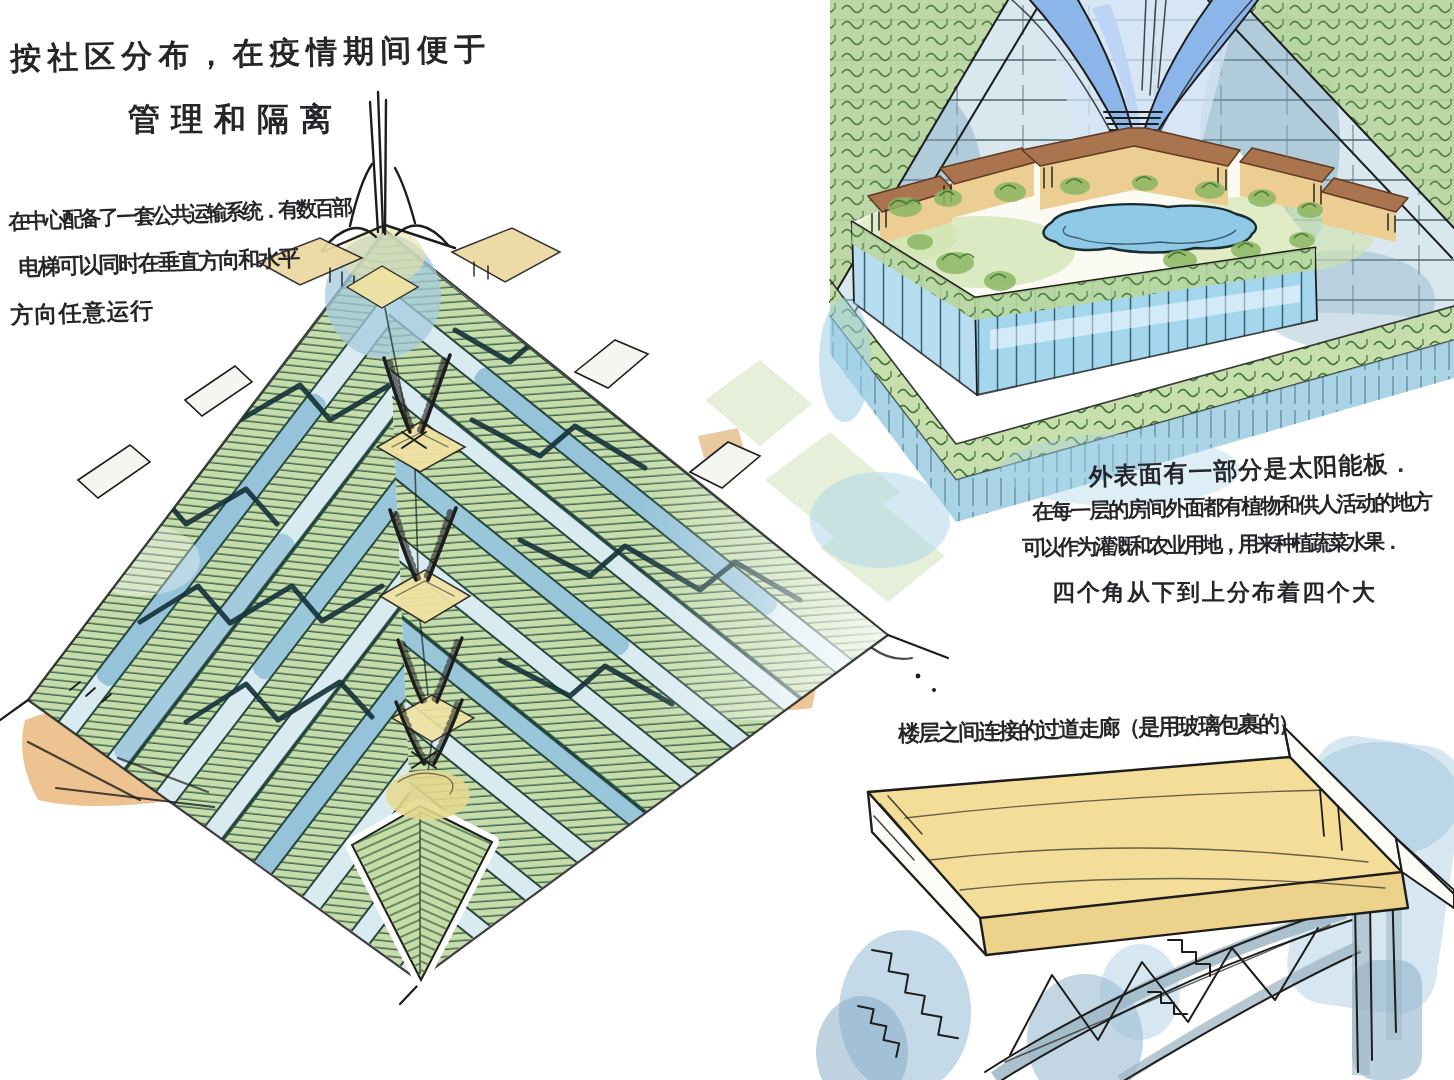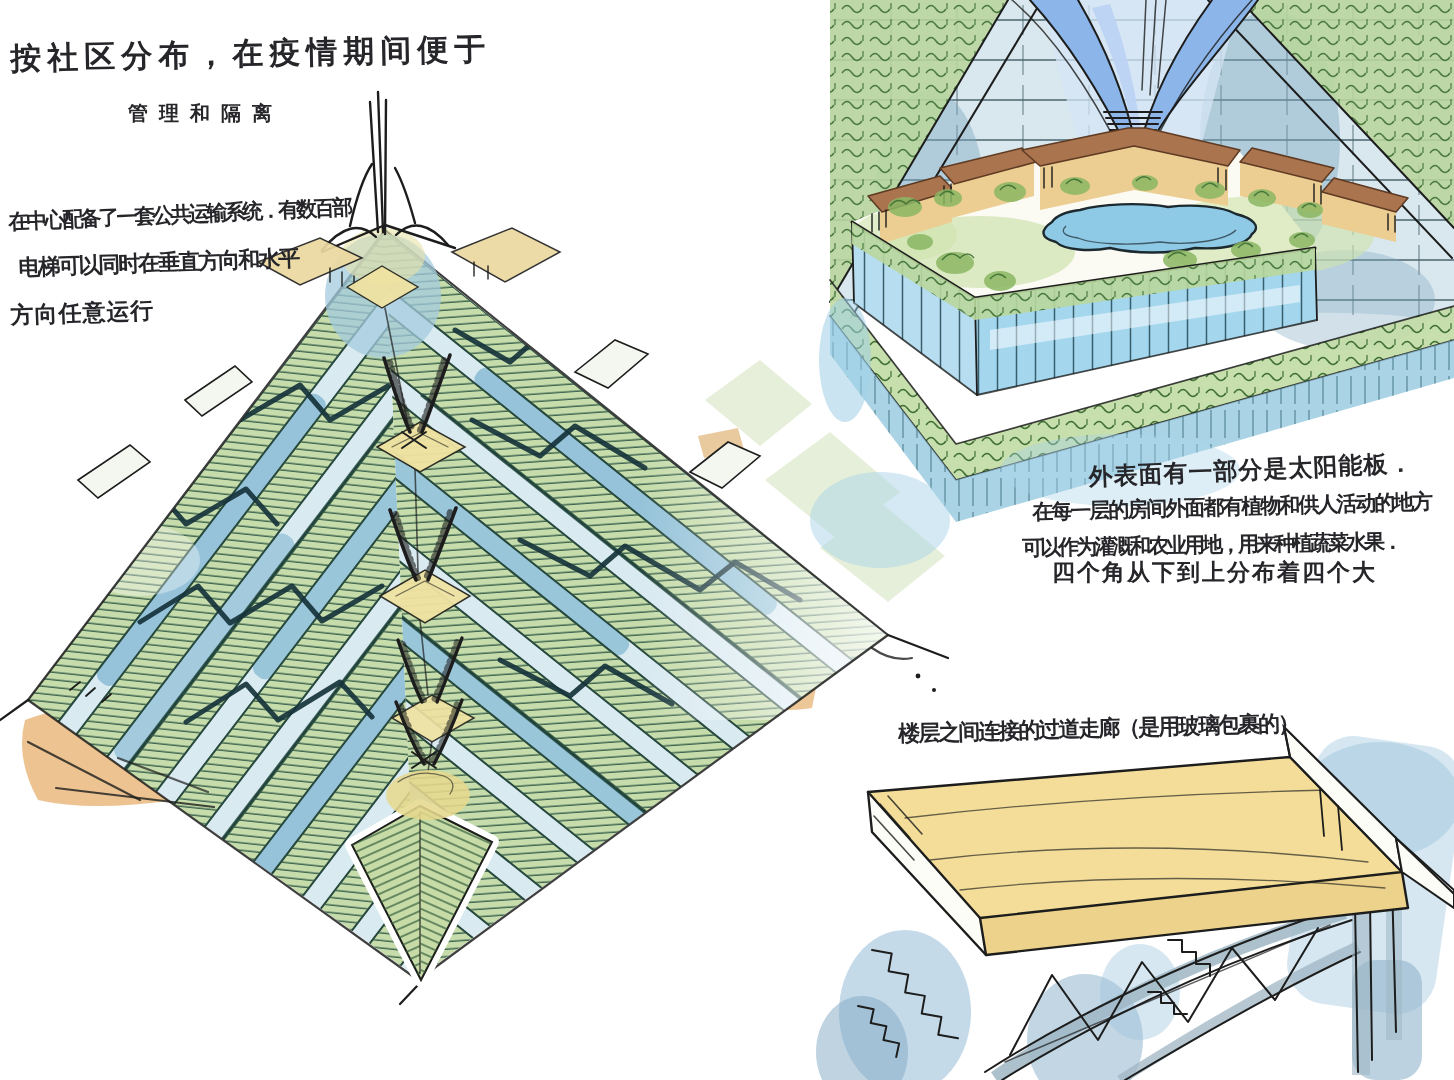--- a/index.html
+++ b/index.html
@@ -2,28 +2,28 @@
 <html style="--bg: #ffffff; --ink: #26262a; --teal-ink: #16333b; --hatch-green: #2f5746; --green-strip: #c6dcaa; --green-pale: #cfe0b6; --blue-face: #d9eaf1; --blue-strip: #a6cfdf; --blue-deep: #7fb6d0; --yellow-plaza: #f0e3a2; --tan-cap: #ecd9a0; --orange-wash: #e9b97e; --arch-blue: #8cb6ea; --arch-blue-light: #bdd3f4; --glass-blue: #aed9ee; --glass-deep: #62b4d8; --grid-ink: #27454f; --bench-brown: #a9744e; --bench-tan: #eccd92; --pond-blue: #8ec9e6; --pond-cyan: #55bedc; --leaf: #3f7034; --leaf-fill: #8bb763; --slope-green: #b8d69c; --rim-green: #c2dba6; --deck-yellow: #f3dd99; --deck-shadow: #ecd28a; --truss-grey: #9fb6c4; --wash-blue: #a9cbe0;"><head>
 <meta charset="utf-8">
 <style>
   html,body{margin:0;padding:0;background:#e8e8e8;}
   #page{position:relative;width:1454px;height:1080px;background:var(--bg,#fff);overflow:hidden;
         font-family:"Liberation Sans",sans-serif;}
   #art{position:absolute;left:0;top:0;}
   .ann{position:absolute;white-space:nowrap;font-weight:bold;color:var(--ink,#26262a);
        transform-origin:left top;line-height:1.1;}
   .a-tl1{left:10px;top:42px;font-size:31px;letter-spacing:6px;transform:rotate(-1.2deg);}
-  .a-tl2{left:128px;top:102px;font-size:20px;letter-spacing:11px;}
+  .a-tl2{left:128px;top:102px;font-size:32px;letter-spacing:11px;}
   .a-tp1{left:8px;top:210px;font-size:21px;letter-spacing:-3px;transform:rotate(-2.5deg);}
   .a-tp2{left:18px;top:256px;font-size:22px;letter-spacing:-2px;transform:rotate(-2deg);}
   .a-tp3{left:10px;top:303px;font-size:23px;letter-spacing:1px;transform:rotate(-2deg);}
   .a-r1{left:1088px;top:464px;font-size:24px;letter-spacing:1px;transform:rotate(-2.5deg);}
   .a-r2{left:1032px;top:500px;font-size:21px;letter-spacing:-2px;transform:rotate(-1.5deg);}
   .a-r3{left:1022px;top:536px;font-size:21px;letter-spacing:-3px;transform:rotate(-1deg);}
-  .a-r4{left:1052px;top:560px;font-size:23px;letter-spacing:2px;}
+  .a-r4{left:1052px;top:580px;font-size:23px;letter-spacing:2px;}
   .a-r5{left:1046px;top:612px;font-size:28px;letter-spacing:4px;}
   .a-br{left:898px;top:722px;font-size:22px;letter-spacing:-2px;transform:rotate(-1.5deg);}
 
   
   .ink{stroke:var(--teal-ink,#16333b);fill:none;stroke-linecap:round;stroke-linejoin:round;}
   .blk{stroke:#1c1d1c;fill:none;stroke-linecap:round;stroke-linejoin:round;}
 </style>
 </head>
 <body>
 

